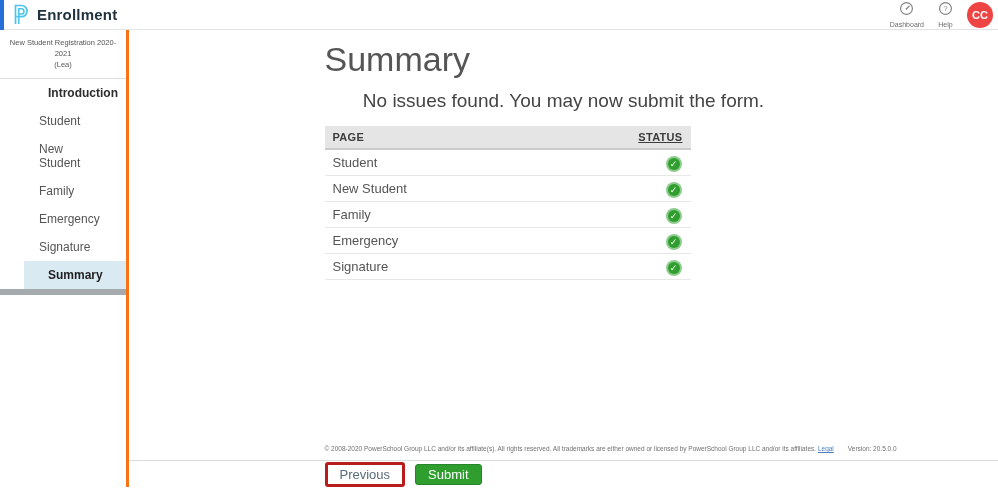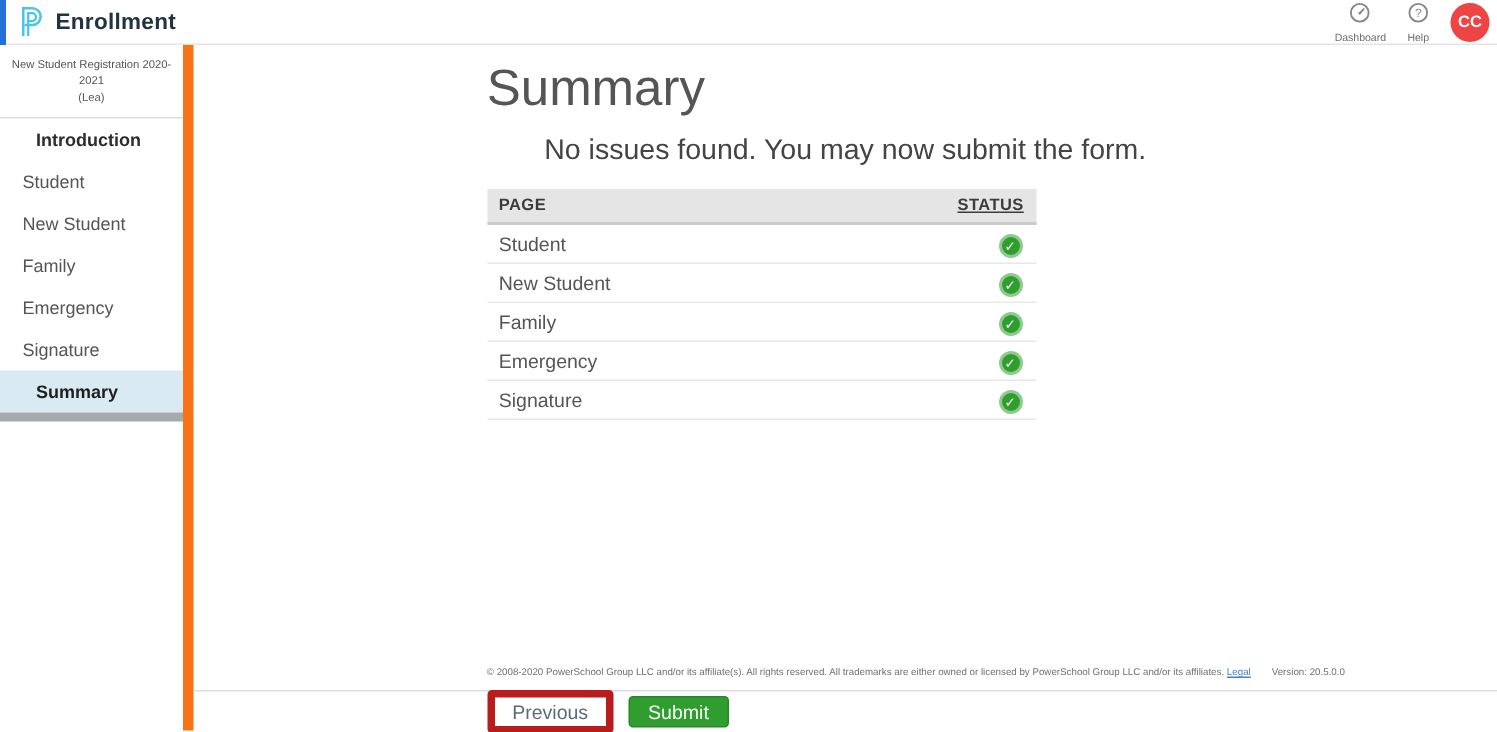--- a/index.html
+++ b/index.html
@@ -14,24 +14,24 @@
   .header-right { margin-left:auto; display:flex; align-items:center; gap:14px; padding-right:5px; }
   .hdr-nav-item { display:flex; flex-direction:column; align-items:center; cursor:pointer; }
   .hdr-nav-item .lbl { font-size:7px; color:#6d6d6d; margin-top:1px; }
   .avatar { width:26px; height:26px; border-radius:50%; background:#ef4444; color:#fff;
             font-size:11px; font-weight:bold; display:flex; align-items:center; justify-content:center; cursor:pointer; }
 
   
   .wrap { display:flex; height:457px; }
 
   
-  .sidebar { width:129px; border-right:7px solid #f97316; background:#fff; }
+  .sidebar { width:129px; border-right:3px solid #f97316; background:#fff; }
   .sb-title { padding:7px 6px 8px; text-align:center; font-size:7.5px; line-height:11px;
               color:#555; border-bottom:1px solid #ddd; }
-  .nav-item { font-size:12px; padding:7px 24px; color:#555; cursor:pointer; }
+  .nav-item { font-size:12px; padding:7px 24px; color:#555; cursor:pointer;margin-left:24px; }
   .nav-item.section { font-weight:bold; color:#2d2d2d; }
   .nav-item.sub { padding-left:15px; }
   .nav-item.active { background:#d9eaf3; color:#1f1f1f; }
   .nav-strip { height:6px; background:#a5aaad; }
 
   
   .main { flex:1; display:flex; flex-direction:column; }
   .content-col { width:478px; margin:0 auto; display:flex; flex-direction:column; flex:1; }
   .page-title { margin-top:8px; font-size:34px; font-weight:300; color:#555; line-height:42px; }
   .page-msg { margin-top:10px; font-size:19px; color:#444;text-align:center; }
@@ -49,21 +49,21 @@
   .legal-row { margin-top:auto; margin-bottom:8px; font-size:6.5px; color:#707070; white-space:nowrap;
                display:flex; align-items:baseline; }
   .legal-row a { color:#4a7fbf; text-decoration:underline; cursor:pointer; }
   .legal-row .version { margin-left:14px; }
 
   
   .action-bar { height:27px; border-top:1px solid #ddd; display:flex; align-items:center; }
   .action-inner { width:478px; margin:0 auto; display:flex; align-items:center; }
   .btn { font-size:13px; border-radius:3px; padding:2px 12px; cursor:pointer;
          font-family:"Liberation Sans", sans-serif; }
-  .btn-prev { background:#fff; border:5px solid #b91c1c; color:#5a6b7a; }
+  .btn-prev { background:#fff; border:3px solid #b91c1c; color:#5a6b7a; }
   .btn-submit { background:#2f9e2f; border:1px solid #27862b; color:#fff; margin-left:10px; }
 </style>
 </head>
 <body>
 
 <div class="header">
   <div class="edge-bar"></div>
   <span class="logo-p">
     <svg width="17" height="21" viewBox="0 0 17 21">
       <path d="M3.5 20 V1.5 h6 a5.6 5.6 0 0 1 0 11.2 H4.5" fill="none" stroke="#49c5ea" stroke-width="1.7"></path>

